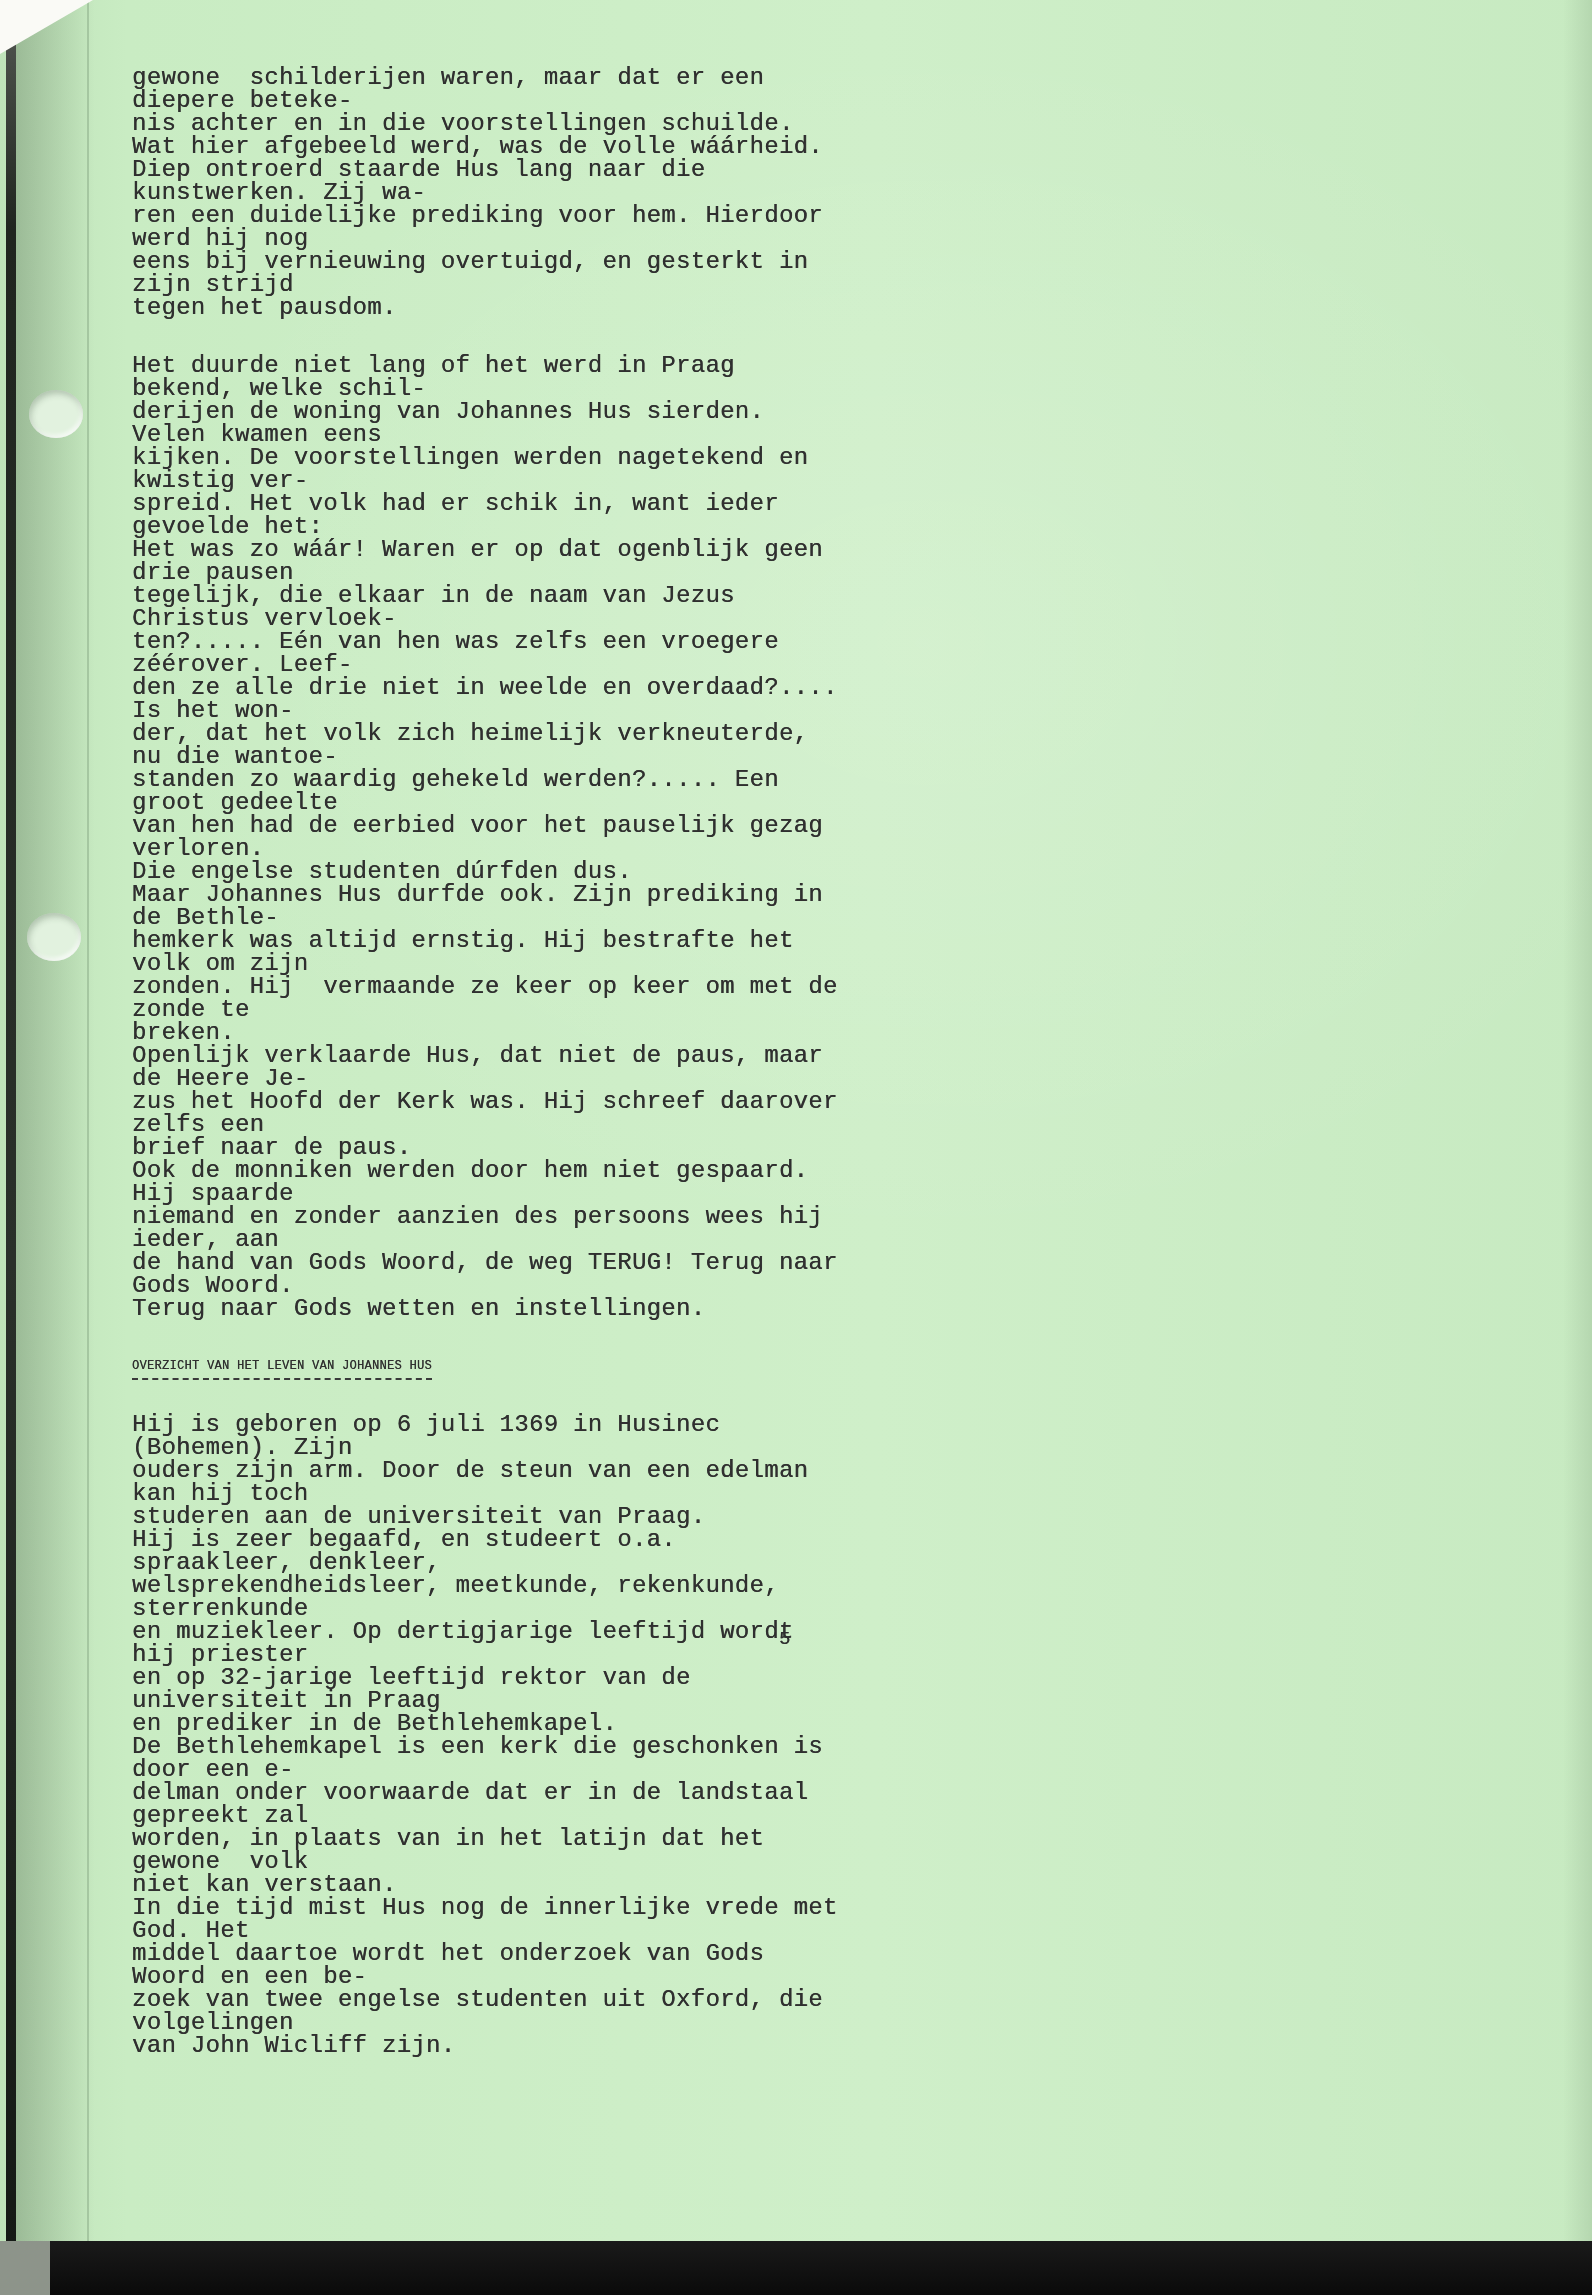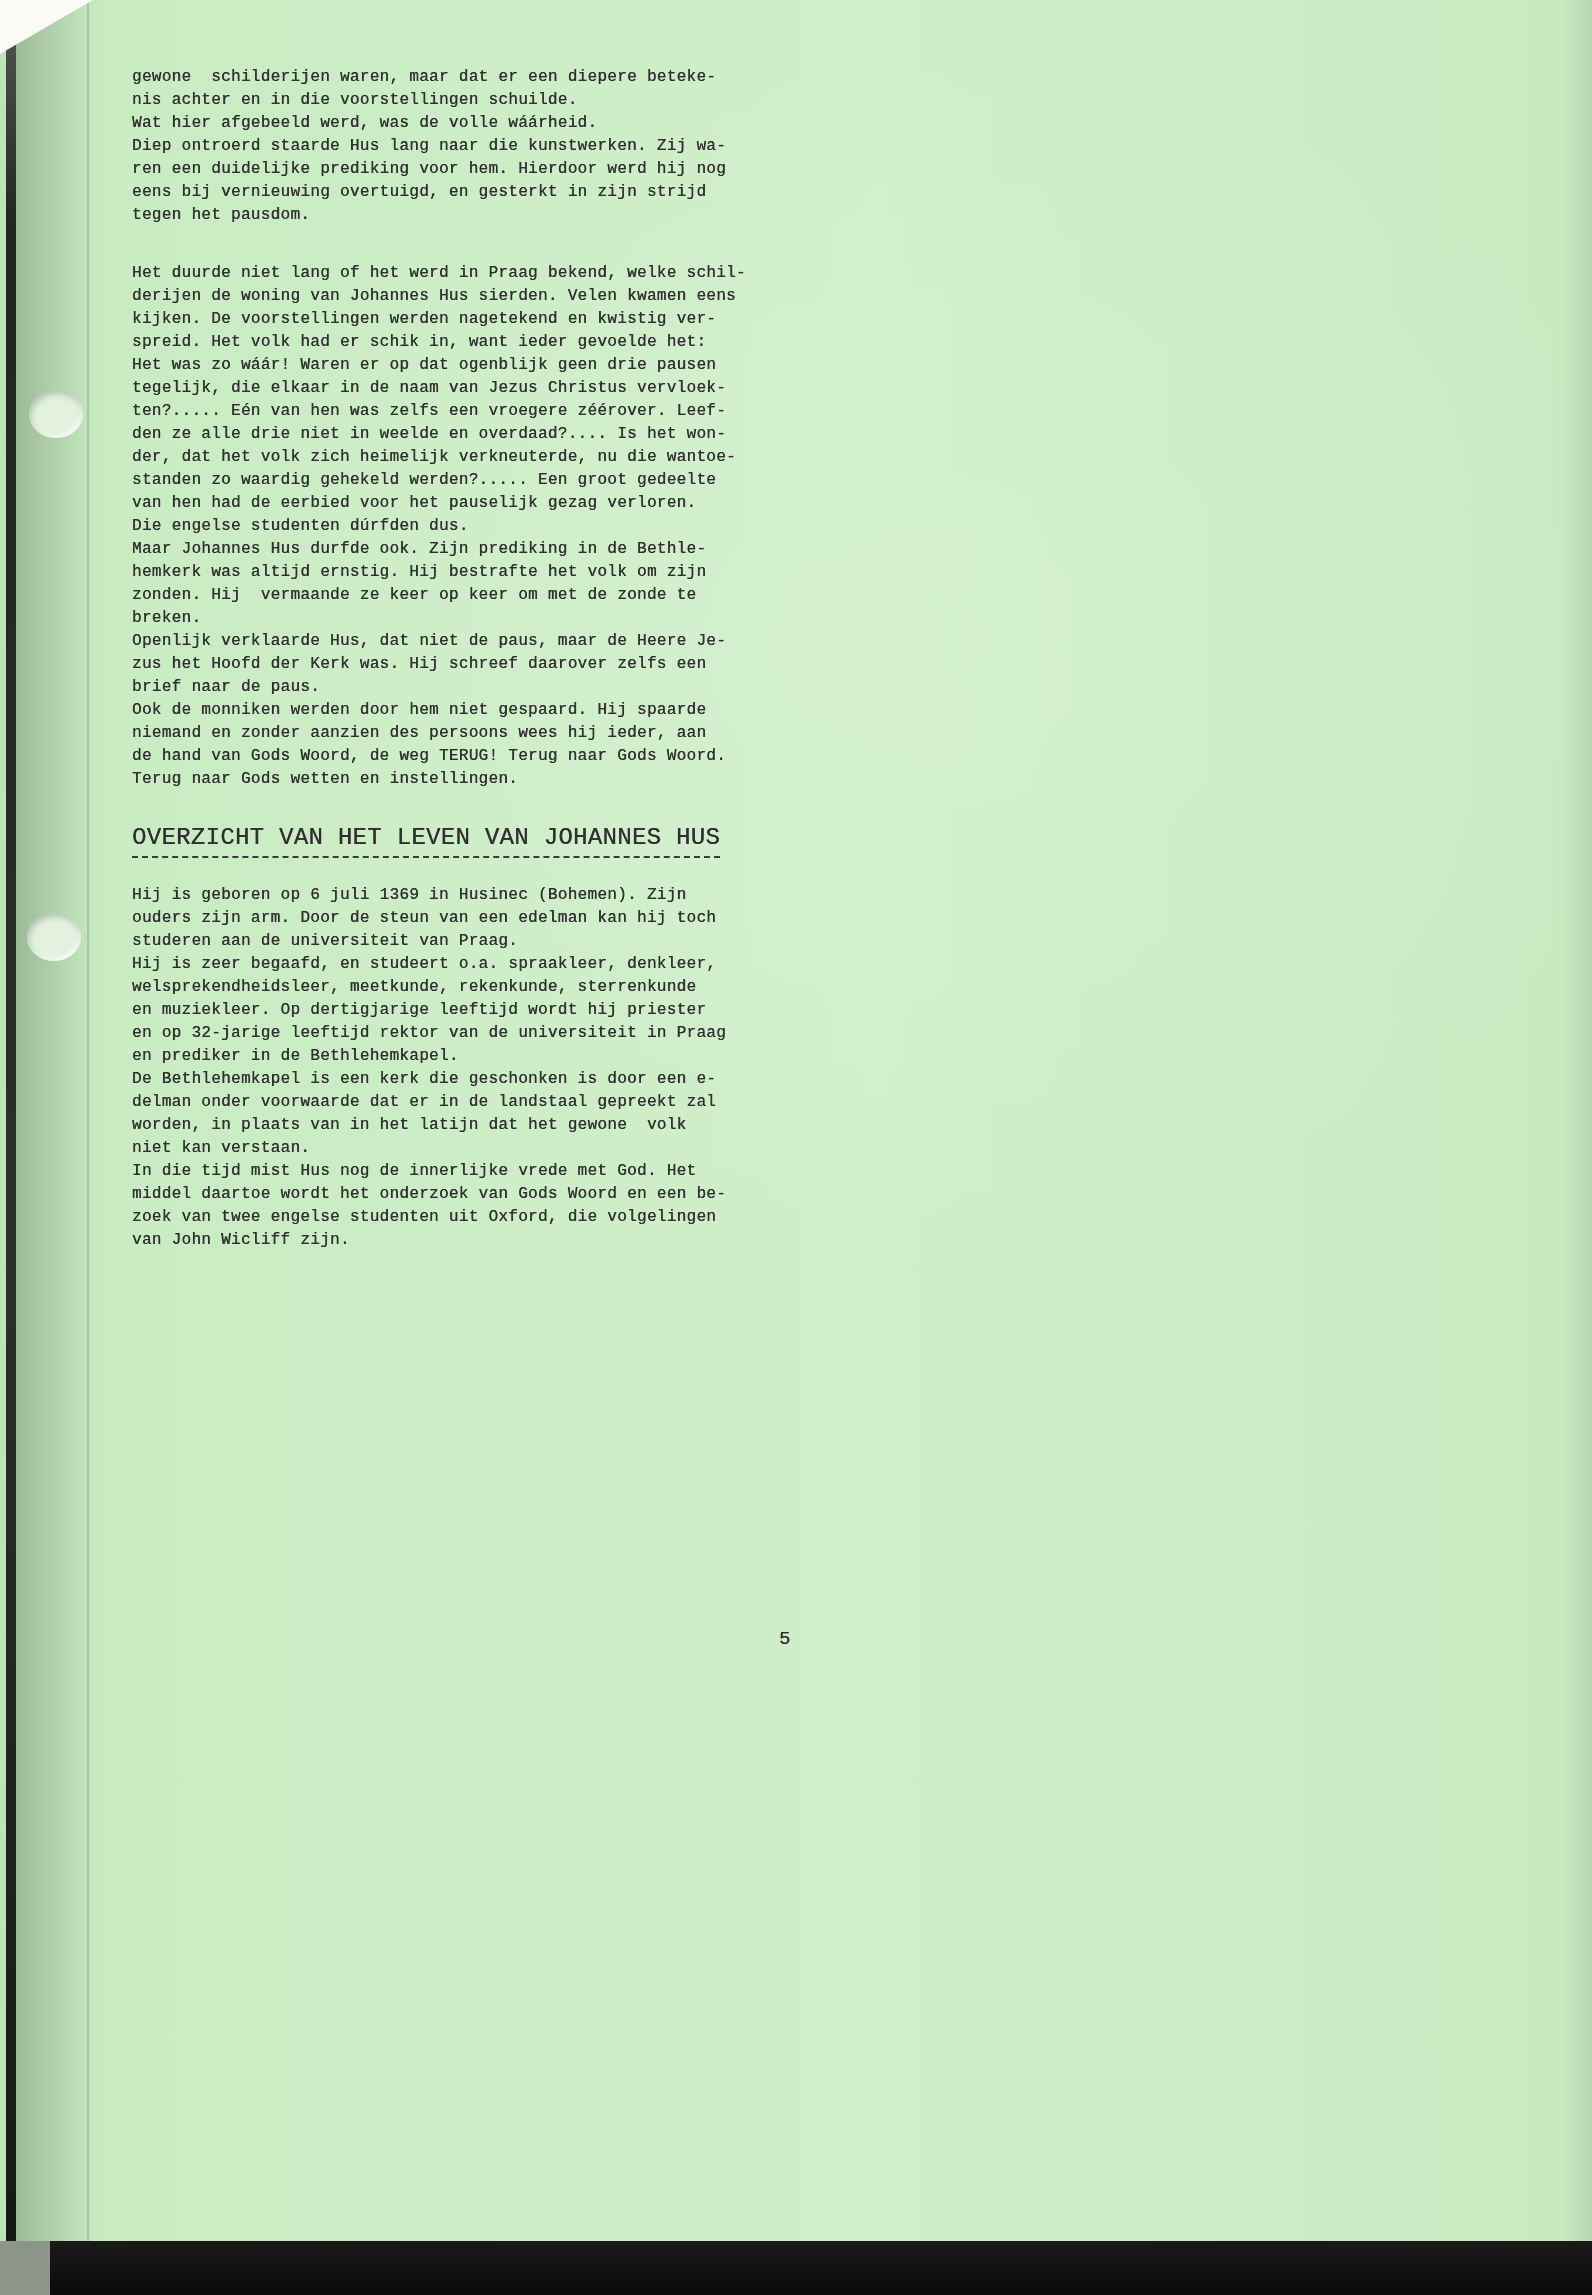--- a/index.html
+++ b/index.html
@@ -57,28 +57,28 @@
     background: linear-gradient(180deg, #1a1a1a, #0a0a0a);
   }
 
   
   .content {
     position: absolute; left: 132px; top: 66px; width: 718px;
     text-shadow: 0.3px 0 0 rgba(47,47,47,0.85);
   }
   .para {
     margin: 0 0 35px 0;
-    font-size: 16px;
+    font-size: 24px;
     line-height: 23px;
     letter-spacing: 0.3px;
     white-space: pre-wrap;
   }
   .heading-line {
     margin: 3.5px 0 35px 0;
-    font-size: 24px;
+    font-size: 12px;
     line-height: 23px;
     letter-spacing: 0.3px;
     font-weight: normal;
   }
   .heading-line span {
     border-bottom: 2.6px dashed #3a3a3a;
     padding-bottom: 5.2px;
   }
   .page-number {
     position: absolute; left: 779px; top: 1628px;

